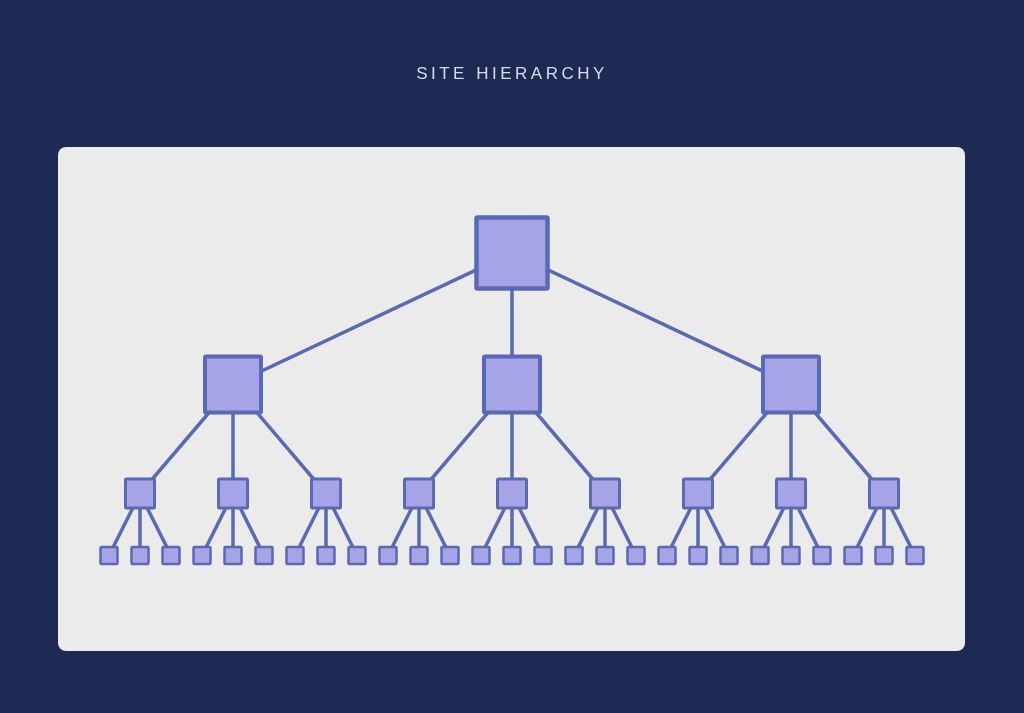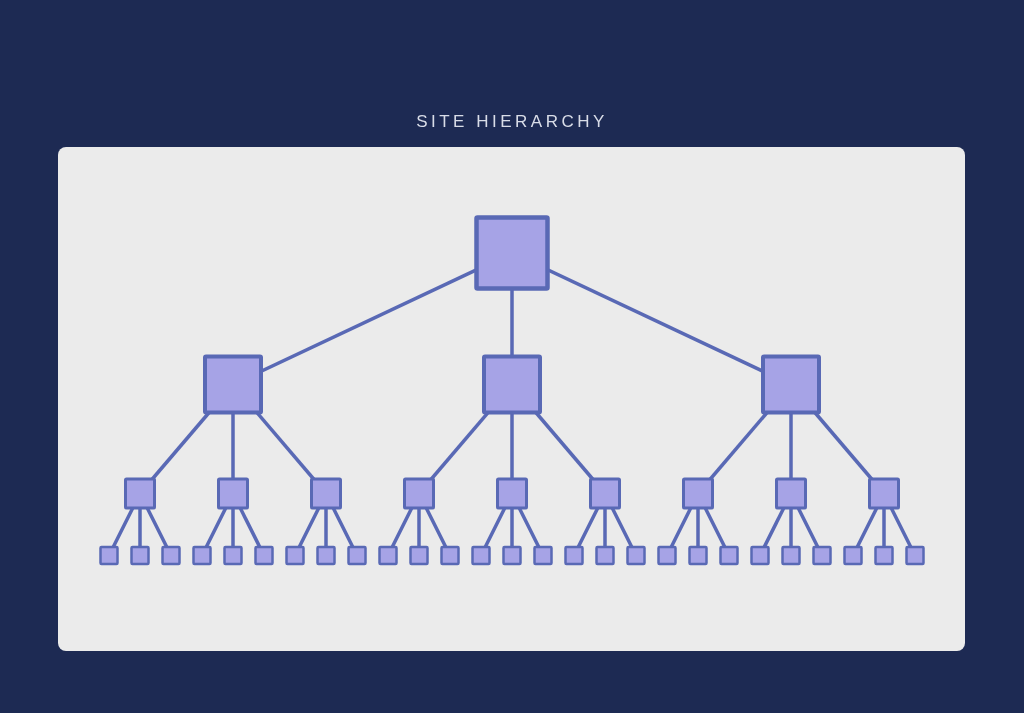--- a/index.html
+++ b/index.html
@@ -18,21 +18,20 @@
     position: absolute;
     top: 64px;
     left: 0;
     width: 100%;
     text-align: center;
     font-size: 17px;
     font-weight: 400;
     letter-spacing: 3.5px;
     color: var(--title, #d9dde8);
     user-select: none;
-    margin-top: 48px;
   }
   .diagram-card {
     position: absolute;
     background: var(--card, #ebebeb);
   }
   .diagram-card svg {
     display: block;
     width: 100%;
     height: 100%;
   }

